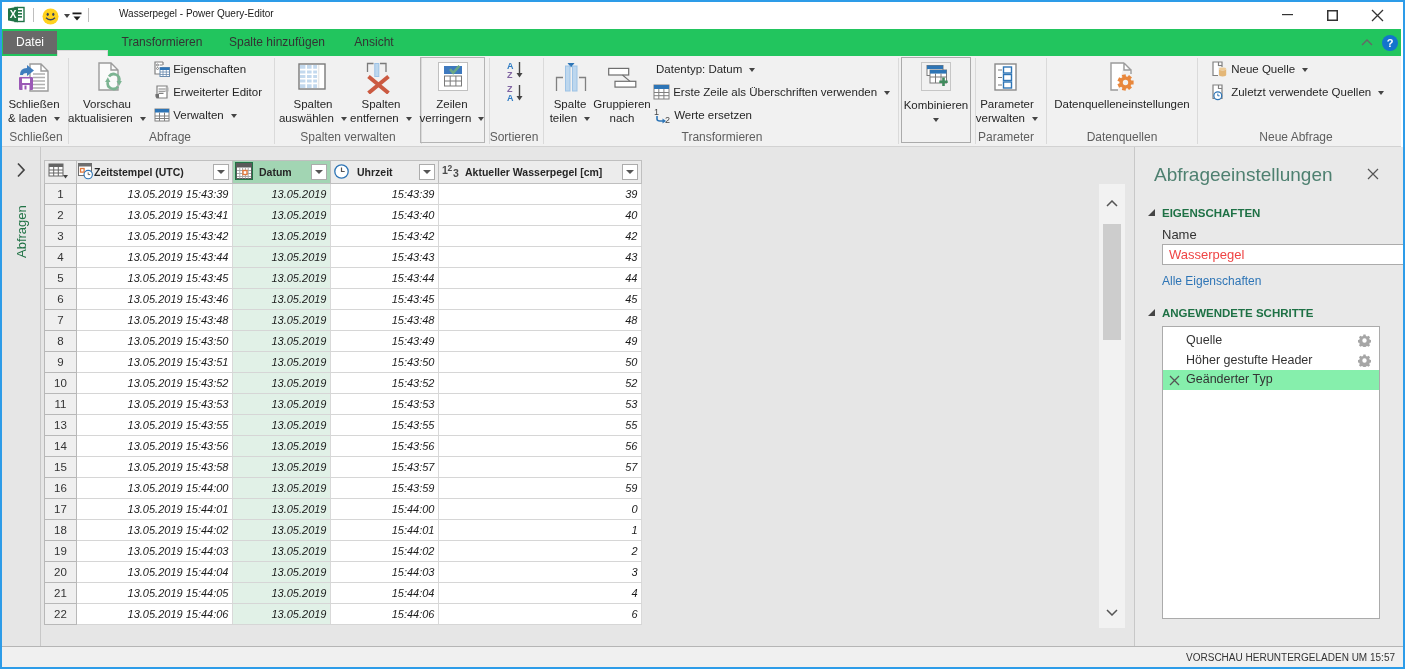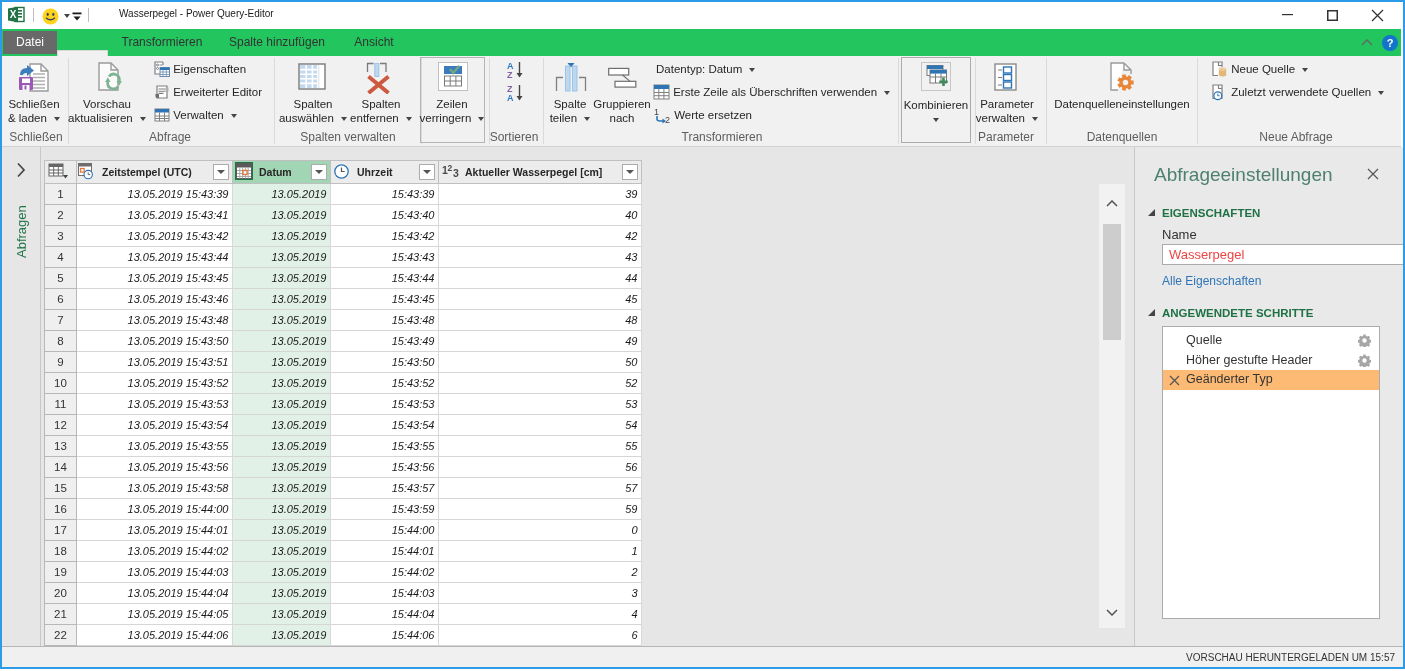--- a/index.html
+++ b/index.html
@@ -53,21 +53,21 @@
 
 #rpanel { position:absolute; left:1133px; top:0; width:270px; height:500px; background:#E9E9E9; border-left:1px solid #C8C8C8; }
 #rtitle { position:absolute; left:19px; top:17px; font-size:19px; font-weight:400; color:#4E8070; letter-spacing:0px; }
 .secthdr { position:absolute; font-size:11.5px; font-weight:bold; color:#1E7145; }
 .tri { position:absolute; width:0; height:0; border-left:7px solid transparent; border-bottom:7px solid #444; }
 #nameinput { position:absolute; left:27px; top:97px; width:259px; height:21px; background:#fff; border:1px solid #ABABAB; font-size:13px; color:#ef4444; line-height:19px; padding-left:6px; }
 #alleeig { position:absolute; left:27px; top:127px; font-size:12px; color:#2E75B6; }
 #stepsbox { position:absolute; left:27px; top:179px; width:218px; height:293px; background:#fff; border:1px solid #ABABAB; padding-top:4px; }
 .step { position:relative; height:19.5px; font-size:12.5px; color:#333; line-height:19.5px; padding-left:23px; }
 .step .gear { position:absolute; right:8px; top:3px; }
-.step.sel { background:#fdba74; }
+.step.sel { background:#86efac; }
 
 
 #statusbar { position:absolute; left:1px; top:646px; width:1402px; height:23px; background:#F0F0F0; border-top:1px solid #B5B5B5; font-size:10px; color:#333; }
 </style>
 </head>
 <body>
 <div id="win"></div>
 
 <div id="titlebar">
   <svg class="abs" style="left:8px; top:6px;" width="17" height="17" viewBox="0 0 17 17">
@@ -327,21 +327,21 @@
             </th>
       <th>
               <div class="hdrflex">
                 <span class="hic" id="ic-calclock" style="margin-left:1px;"><svg width="16" height="18" viewBox="0 0 16 18">
  <rect x="0.5" y="1.5" width="13" height="12" fill="#fff" stroke="#6E6E6E"></rect>
  <rect x="0.5" y="1.5" width="13" height="3" fill="#6E6E6E"></rect>
  <rect x="2.5" y="6.5" width="3.6" height="3.6" fill="none" stroke="#E2793C" stroke-width="1.3"></rect>
  <circle cx="10.2" cy="12.6" r="4.2" fill="#fff" stroke="#2E75B6" stroke-width="1.1"></circle>
  <path d="M10.2 10.4 v2.2 h2" stroke="#666" stroke-width="1" fill="none"></path>
 </svg></span>
-                <span style="margin-left:8px;">Zeitstempel (UTC)</span>
+                <span style="">Zeitstempel (UTC)</span>
                 <span class="ddbtn">
                   <span class="c"></span>
                 </span>
               </div>
             </th>
       <th class="sel">
               <div class="hdrflex">
                 <span class="hic" id="ic-cal" style="margin-left:2px;"><svg width="18" height="18" viewBox="0 0 18 18">
  <rect x="0.5" y="0.5" width="17" height="17" fill="#fff" stroke="#217346"></rect>
  <rect x="1.5" y="1.5" width="15" height="15" fill="#fff" stroke="#5A5A5A"></rect>
@@ -456,27 +456,20 @@
             <td>52</td>
           </tr>
           <tr>
             <td class="rn">11</td>
             <td>13.05.2019 15:43:53</td>
             <td class="sel">13.05.2019</td>
             <td>15:43:53</td>
             <td>53</td>
           </tr>
           <tr>
-            <td class="rn">12</td>
-            <td>13.05.2019 15:43:54</td>
-            <td class="sel">13.05.2019</td>
-            <td>15:43:54</td>
-            <td>54</td>
-          </tr>
-          <tr>
             <td class="rn">13</td>
             <td>13.05.2019 15:43:55</td>
             <td class="sel">13.05.2019</td>
             <td>15:43:55</td>
             <td>55</td>
           </tr>
           <tr>
             <td class="rn">14</td>
             <td>13.05.2019 15:43:56</td>
             <td class="sel">13.05.2019</td>

